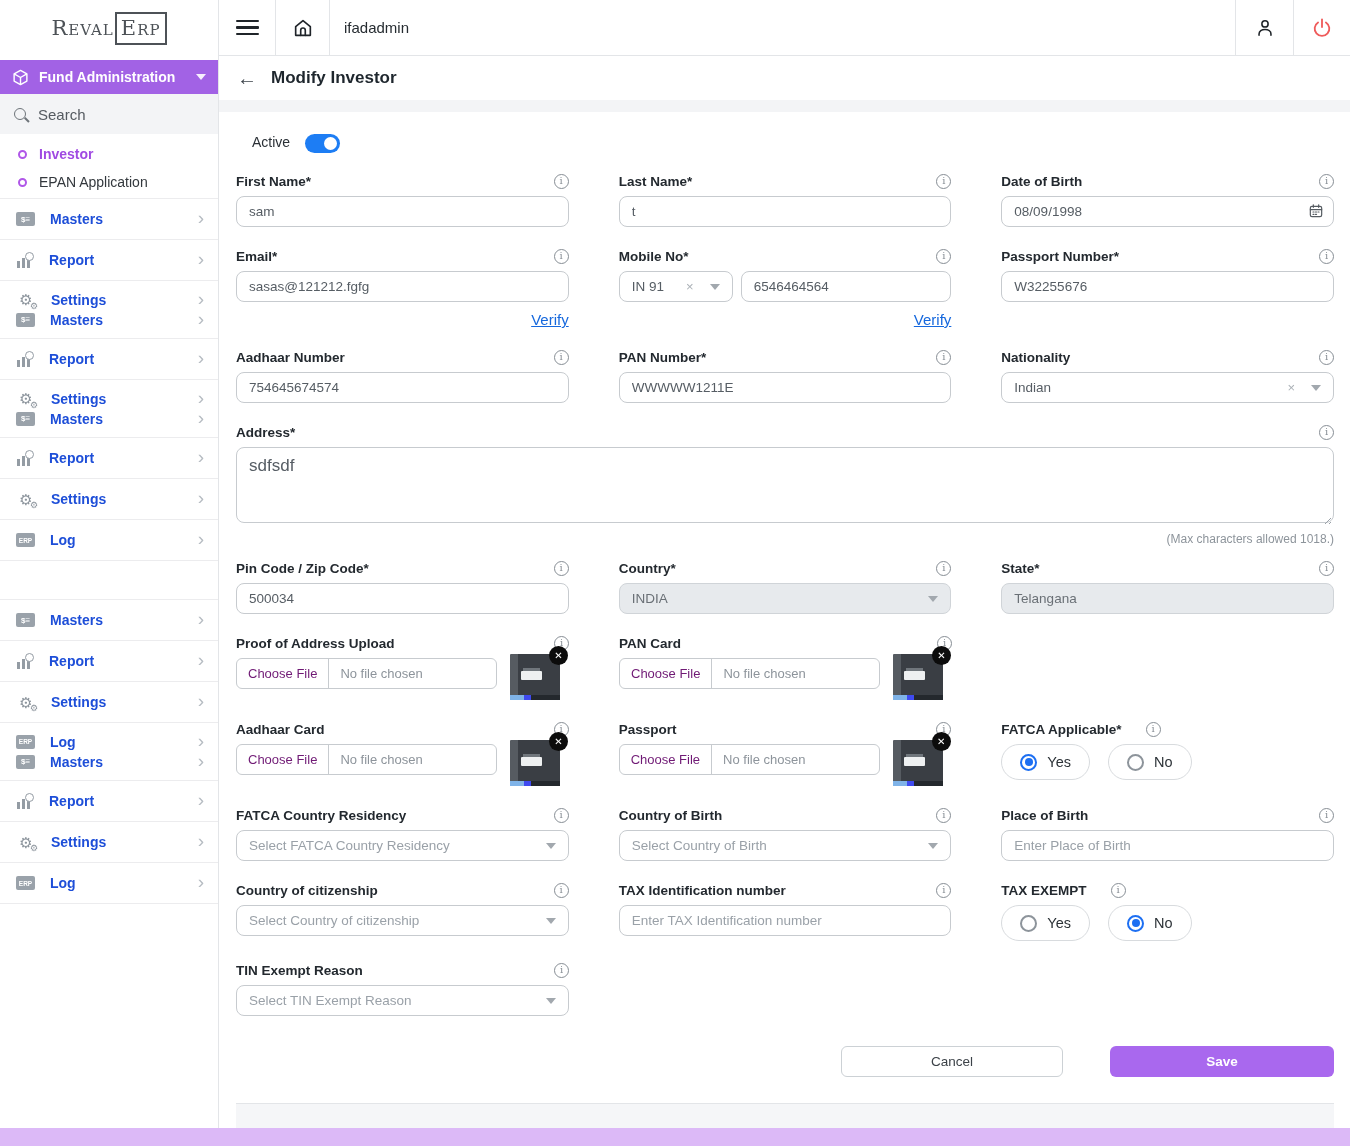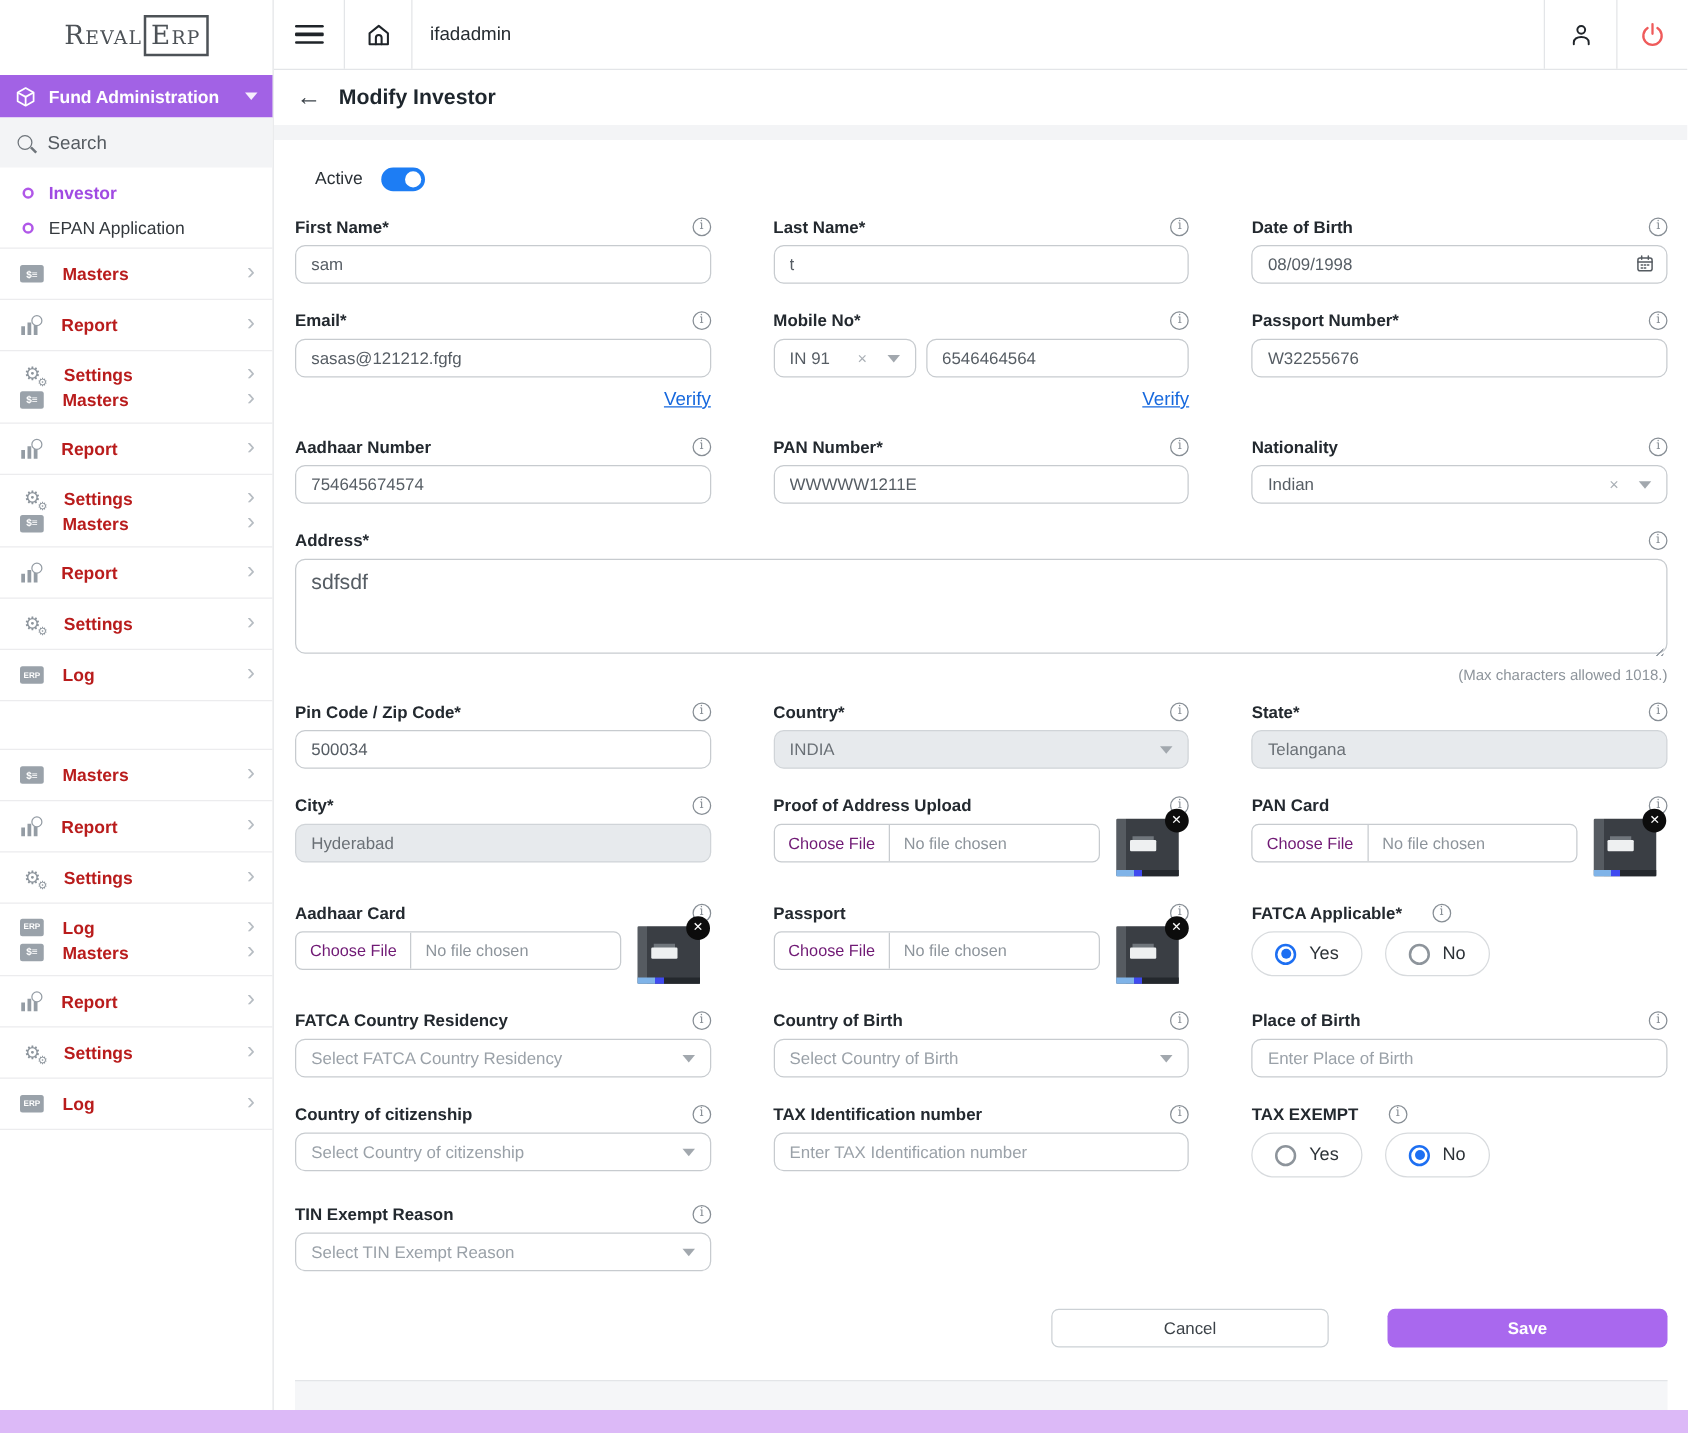--- a/index.html
+++ b/index.html
@@ -33,21 +33,21 @@
   .search-input::placeholder{color:#555b61;}
   .quick-links{padding:6px 0 2px 0;}
   .quick-link{display:flex;align-items:center;gap:12px;padding:6px 18px;font-size:14px;color:#33383d;cursor:pointer;}
   .quick-link .bullet{width:9px;height:9px;border-radius:50%;border:2px solid #b057e8;flex:none;}
   .quick-link.active span.qlabel{color:#a04ae2;font-weight:700;}
   .menu{border-top:1px solid #ececee;}
   .menu-row{border-bottom:1px solid #ececee;padding:0 14px 0 16px;display:flex;flex-direction:column;
     justify-content:center;height:41px;cursor:pointer;}
   .menu-row.double{height:58px;}
   .menu-line{display:flex;align-items:center;gap:15px;height:20px;}
-  .mlabel{font-size:14px;font-weight:700;color:#b91c1c;flex:1;}
+  .mlabel{font-size:14px;font-weight:700;color:#1d4ed8;flex:1;}
   .chev-right{color:#b6bcc2;font-size:19px;line-height:1;margin-top:-3px;}
   .chev-right::after{content:"\203A";}
   .micon{flex:none;width:20px;height:16px;display:flex;align-items:center;justify-content:center;}
   .micon-badge{width:19px;height:14px;border-radius:2px;background:#9aa2aa;color:#fff;
     display:flex;align-items:center;justify-content:center;font-weight:700;}
   .micon-masters{font-size:8px;letter-spacing:0;}
   .micon-masters::after{content:"$\2261";}
   .micon-log{font-size:6.5px;}
   .micon-log::after{content:"ERP";}
   .micon-report{position:relative;width:18px;height:15px;
@@ -502,27 +502,20 @@
             <span class="flabel">State*</span>
             <span class="info-icon"></span>
           </div>
         <input class="tinput disabled" value="Telangana" style="">
       </div>
     </div>
 
     <div class="frow">
       <div class="fcol">
         <div class="label-row">
-            <span class="flabel">City*</span>
-            <span class="info-icon"></span>
-          </div>
-        <input class="tinput disabled" value="Hyderabad" style="">
-      </div>
-      <div class="fcol">
-        <div class="label-row">
             <span class="flabel">Proof of Address Upload</span>
             <span class="info-icon"></span>
           </div>
         <div class="file-row">
           <div class="file-box">
             <span class="file-btn">Choose File</span>
             <span class="file-status">No file chosen</span>
           </div>
           <div class="thumb">
             <span class="thumb-close"></span>

